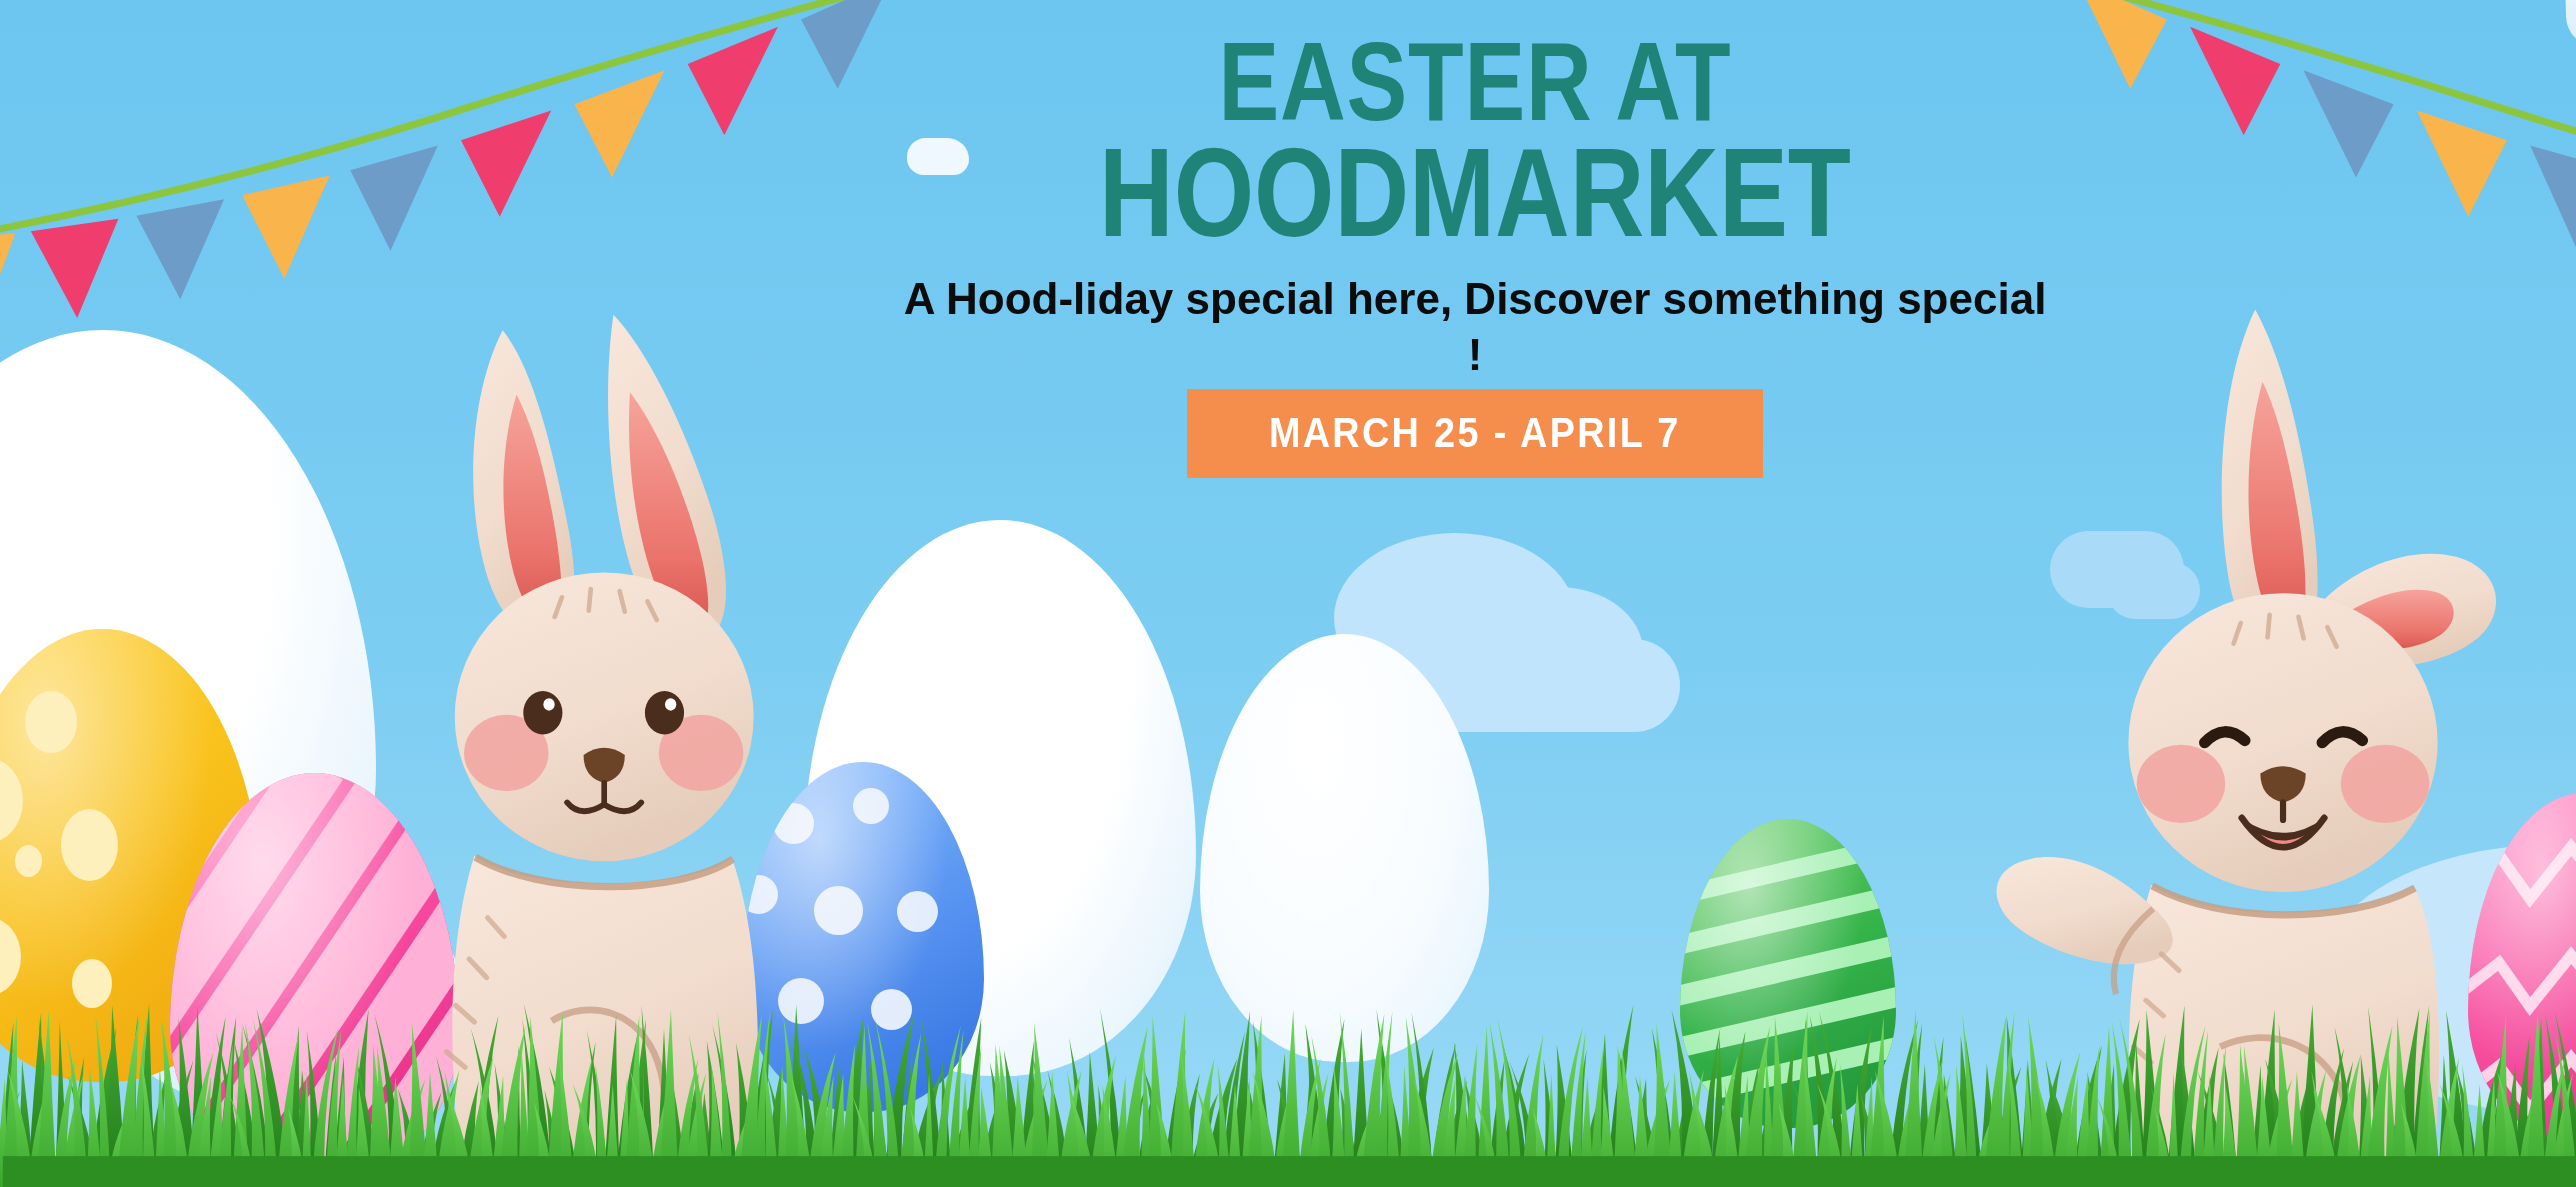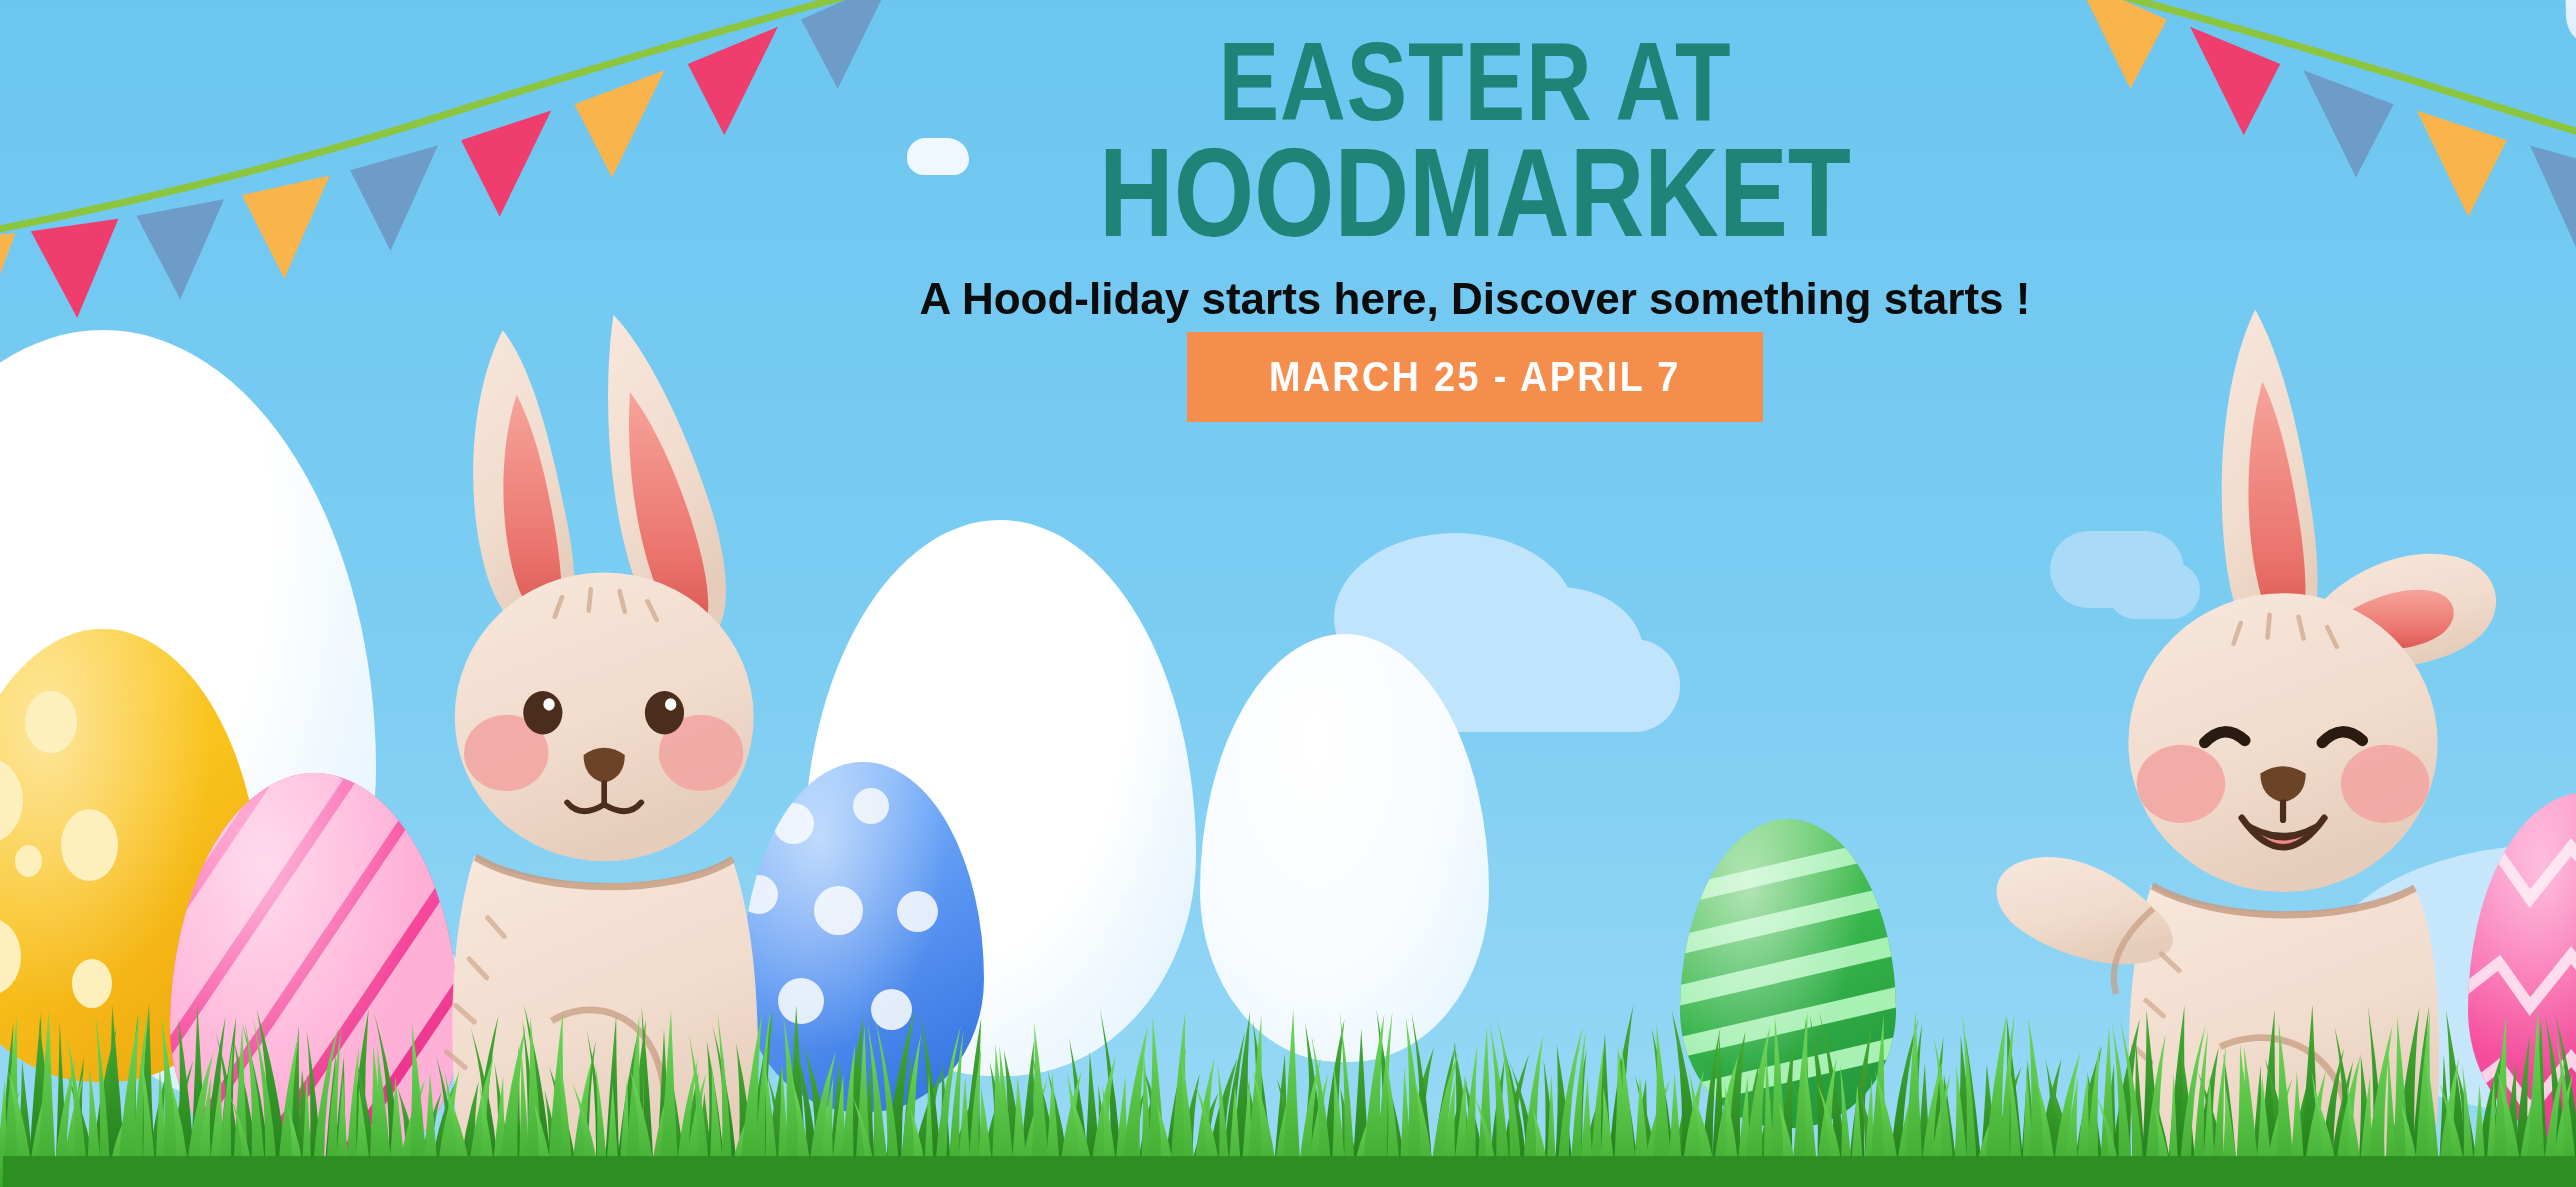--- a/index.html
+++ b/index.html
@@ -816,21 +816,21 @@
         </g>
       <rect x="0" y="360" width="5760" height="60" fill="#2d8f22"></rect>
     </svg>
   </div>
 
   <div class="content">
     <div class="headline">
       <span class="l1">EASTER AT</span>
       <span class="l2">HOODMARKET</span>
     </div>
-    <div class="subtitle">A Hood-liday starts here, Discover something starts !</div>
+    <div class="subtitle">A Hood-liday special here, Discover something special !</div>
     <div class="date-wrap">
       <svg class="date-brush" viewBox="0 0 1100 230" preserveAspectRatio="none" style="width:calc(100% + 60px);height:calc(100% + 27px);">
         <path d="M8,46 C 60,30 130,40 200,30 C 300,16 420,32 520,22 C 640,10 760,30 880,20
                  C 960,14 1040,26 1092,34 L1090,196 C 1020,208 940,196 860,204
                  C 740,216 620,200 500,208 C 380,216 260,200 150,208
                  C 90,212 40,204 10,196 Z" fill="#f58e4d"></path>
         <path d="M20,34 C 120,22 240,38 360,26 C 480,14 600,30 720,20 C 820,12 930,24 1085,30" stroke="#f58e4d" stroke-width="26" fill="none" stroke-linecap="round"></path>
         <path d="M16,200 C 120,212 240,196 360,206 C 480,216 600,198 720,208 C 830,216 940,202 1086,198" stroke="#f58e4d" stroke-width="26" fill="none" stroke-linecap="round"></path>
       </svg>
       <span class="date-label">MARCH 25 - APRIL 7</span>

